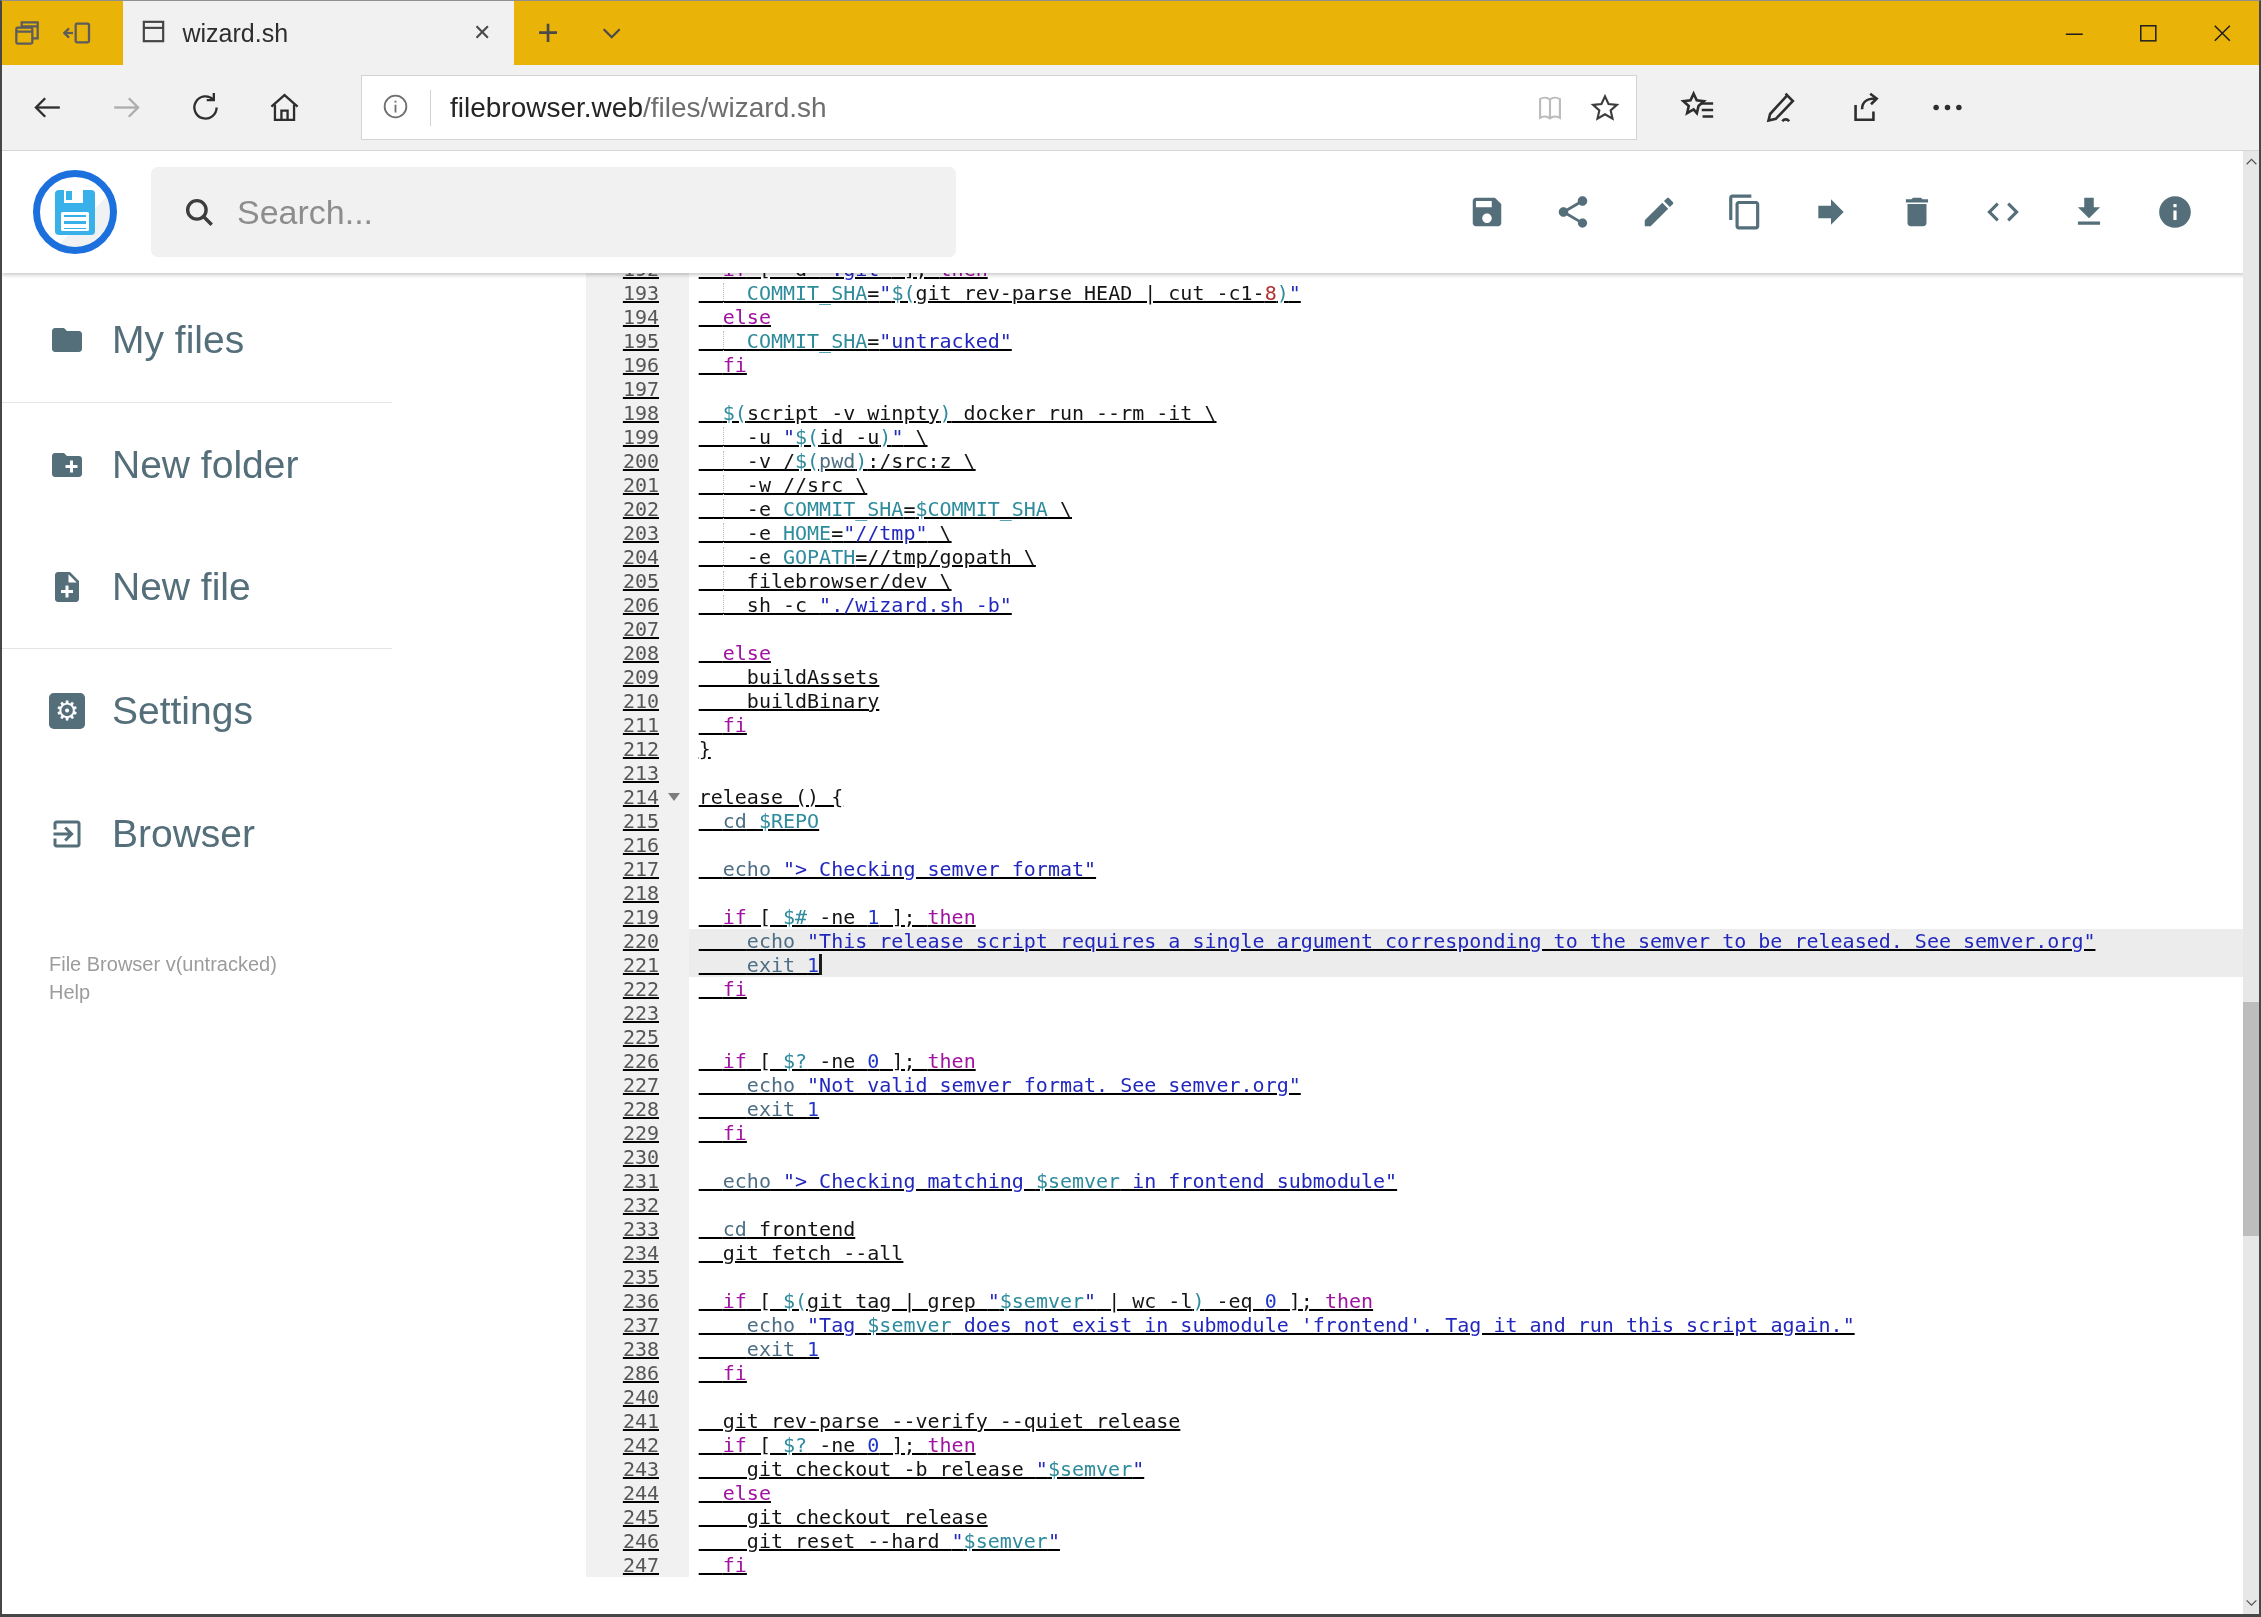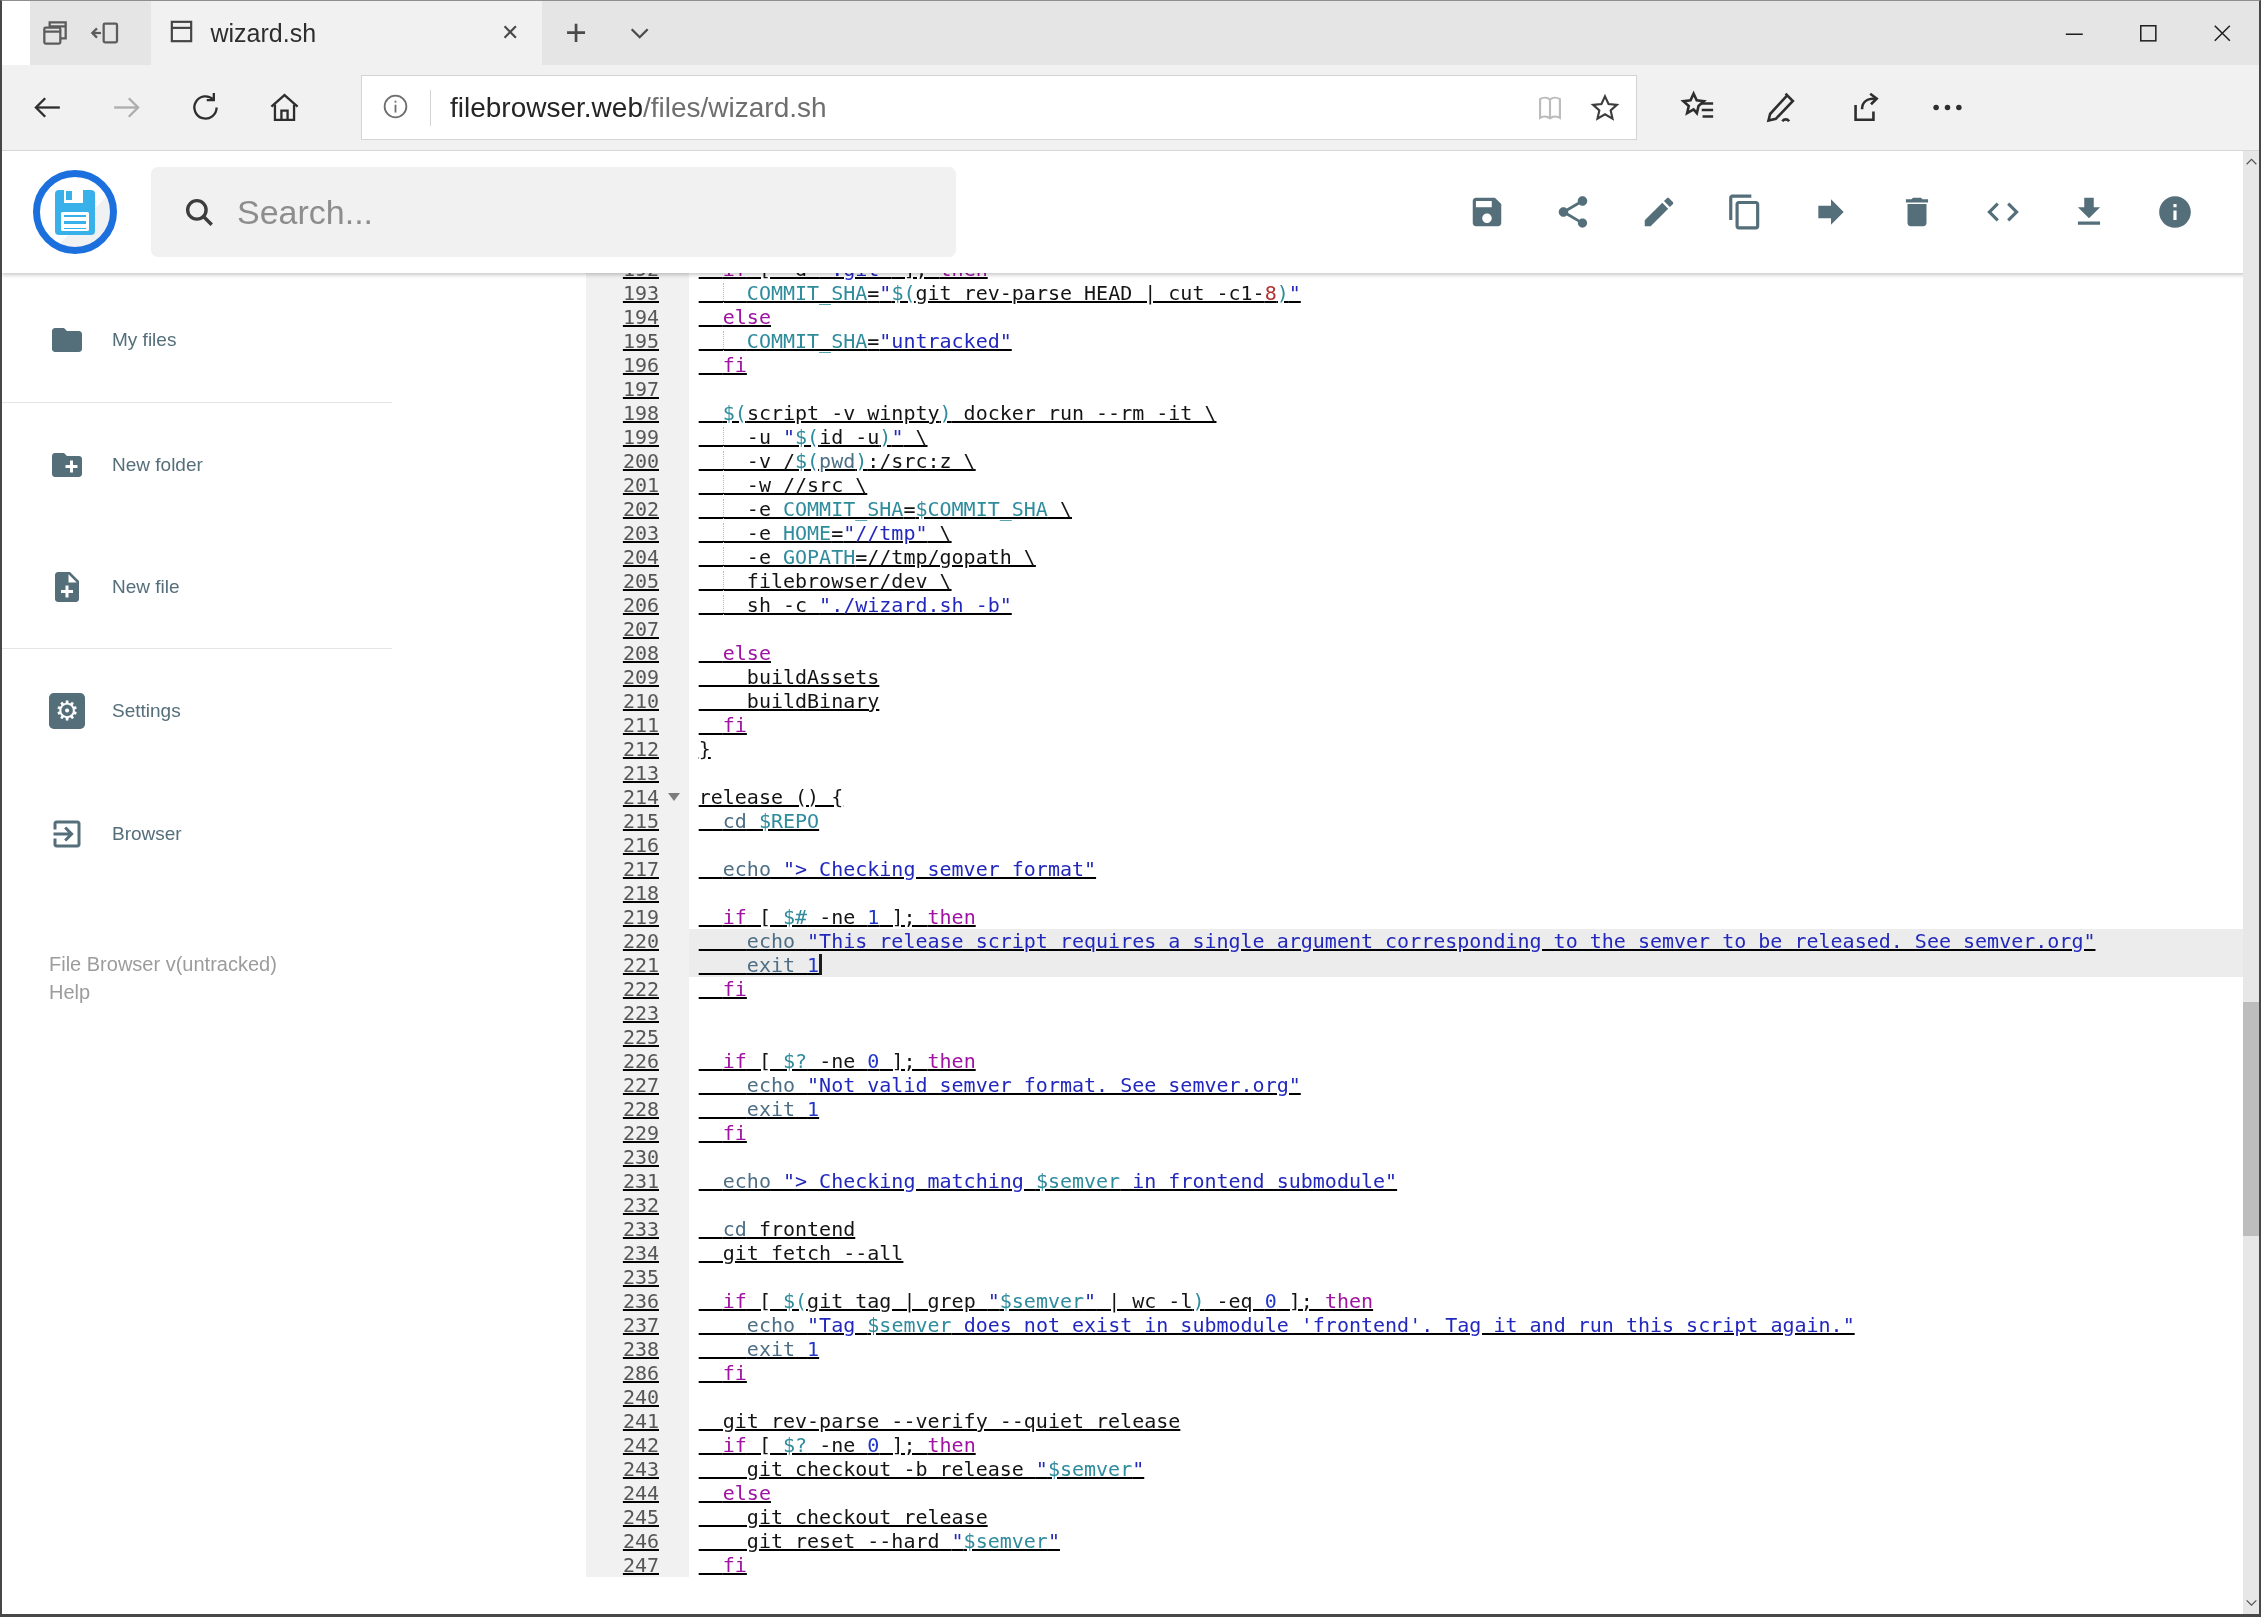--- a/index.html
+++ b/index.html
@@ -3,21 +3,21 @@
 <meta charset="utf-8">
 <style>
   * { box-sizing: border-box; margin: 0; padding: 0; }
   html,body { width: 2261px; height: 1617px; }
   body { font-family: "Liberation Sans", sans-serif; background:#fff; position:relative; overflow:hidden; }
 
   .window { position:absolute; inset:0; border-left:2.4px solid #474747; border-right:2.4px solid #474747;
             border-bottom:3.2px solid #474747; border-top:0.8px solid #8f8f8f; display:flex; flex-direction:column; }
 
   
-  .titlebar { height:64px; background:#e5e5e5; display:flex; align-items:stretch; flex-shrink:0;margin-left:28px; }
+  .titlebar { height:64px; background:#eab308; display:flex; align-items:stretch; flex-shrink:0; }
   .tb-btn { width:50px; display:flex; align-items:center; justify-content:center; cursor:default; }
   .tb-btn svg { stroke:#5c5c5c; fill:none; stroke-width:1.7; }
   .tab { width:391px; margin-left:21px; background:#f1f1f1; display:flex; align-items:center; padding:0 16px; }
   .tab-favicon svg { stroke:#444; fill:none; stroke-width:1.8; }
   .tab-title { font-size:25px; color:#2e2e2e; margin-left:14.5px; flex:1; }
   .tab-close { font-size:22px; color:#4a4a4a; padding:0 6.5px; }
   .newtab { width:68px; display:flex; align-items:center; justify-content:center; font-size:37px; font-weight:300; color:#4a4a4a; }
   .tabdrop { width:60px; display:flex; align-items:center; justify-content:center; }
   .tabdrop svg { stroke:#4a4a4a; fill:none; stroke-width:2; }
   .tb-spacer { flex:1; }
@@ -67,21 +67,21 @@
   .toolbar { margin-left:auto; margin-right:65px; display:flex; gap:48px; }
   .tool-btn { width:38px; height:38px; display:flex; align-items:center; justify-content:center; }
   .tool-btn svg { fill:var(--slate,#546e7a); }
 
   
   .sidebar { position:absolute; top:122px; left:0; width:584px; bottom:0; background:#fff; }
   .side-item { position:absolute; left:47px; height:78px; display:flex; align-items:center; gap:27px; cursor:pointer; }
   .side-item svg { fill:var(--slate,#546e7a); flex-shrink:0; }
   .side-item .gearbox { width:36px; height:36px; background:var(--slate,#546e7a); border-radius:4.8px; color:#fff;
          display:flex; align-items:center; justify-content:center; font-size:27px; }
-  .side-label { font-size:19px; color:var(--slate,#546e7a); }
+  .side-label { font-size:39px; color:var(--slate,#546e7a); }
   .side-divider { position:absolute; left:0; width:390px; height:0.8px; background:#e4e4e4; }
   .side-footer { position:absolute; left:47px; font-size:20px; color:#9c9c9c; }
 
   
   .editor { position:absolute; left:584px; top:122px; right:16px; bottom:0; overflow:hidden;
             font-family:"DejaVu Sans Mono", monospace; font-size:20px; line-height:24px; background:#fff; }
   .cl { display:flex; height:24px;text-decoration:underline; }
   .cl.partial { margin-top:-16px; }
   .gut { width:103px; min-width:103px; background:#f1f1f1; display:flex; align-items:center; }
   .num { flex:1; text-align:right; color:#565656; }

